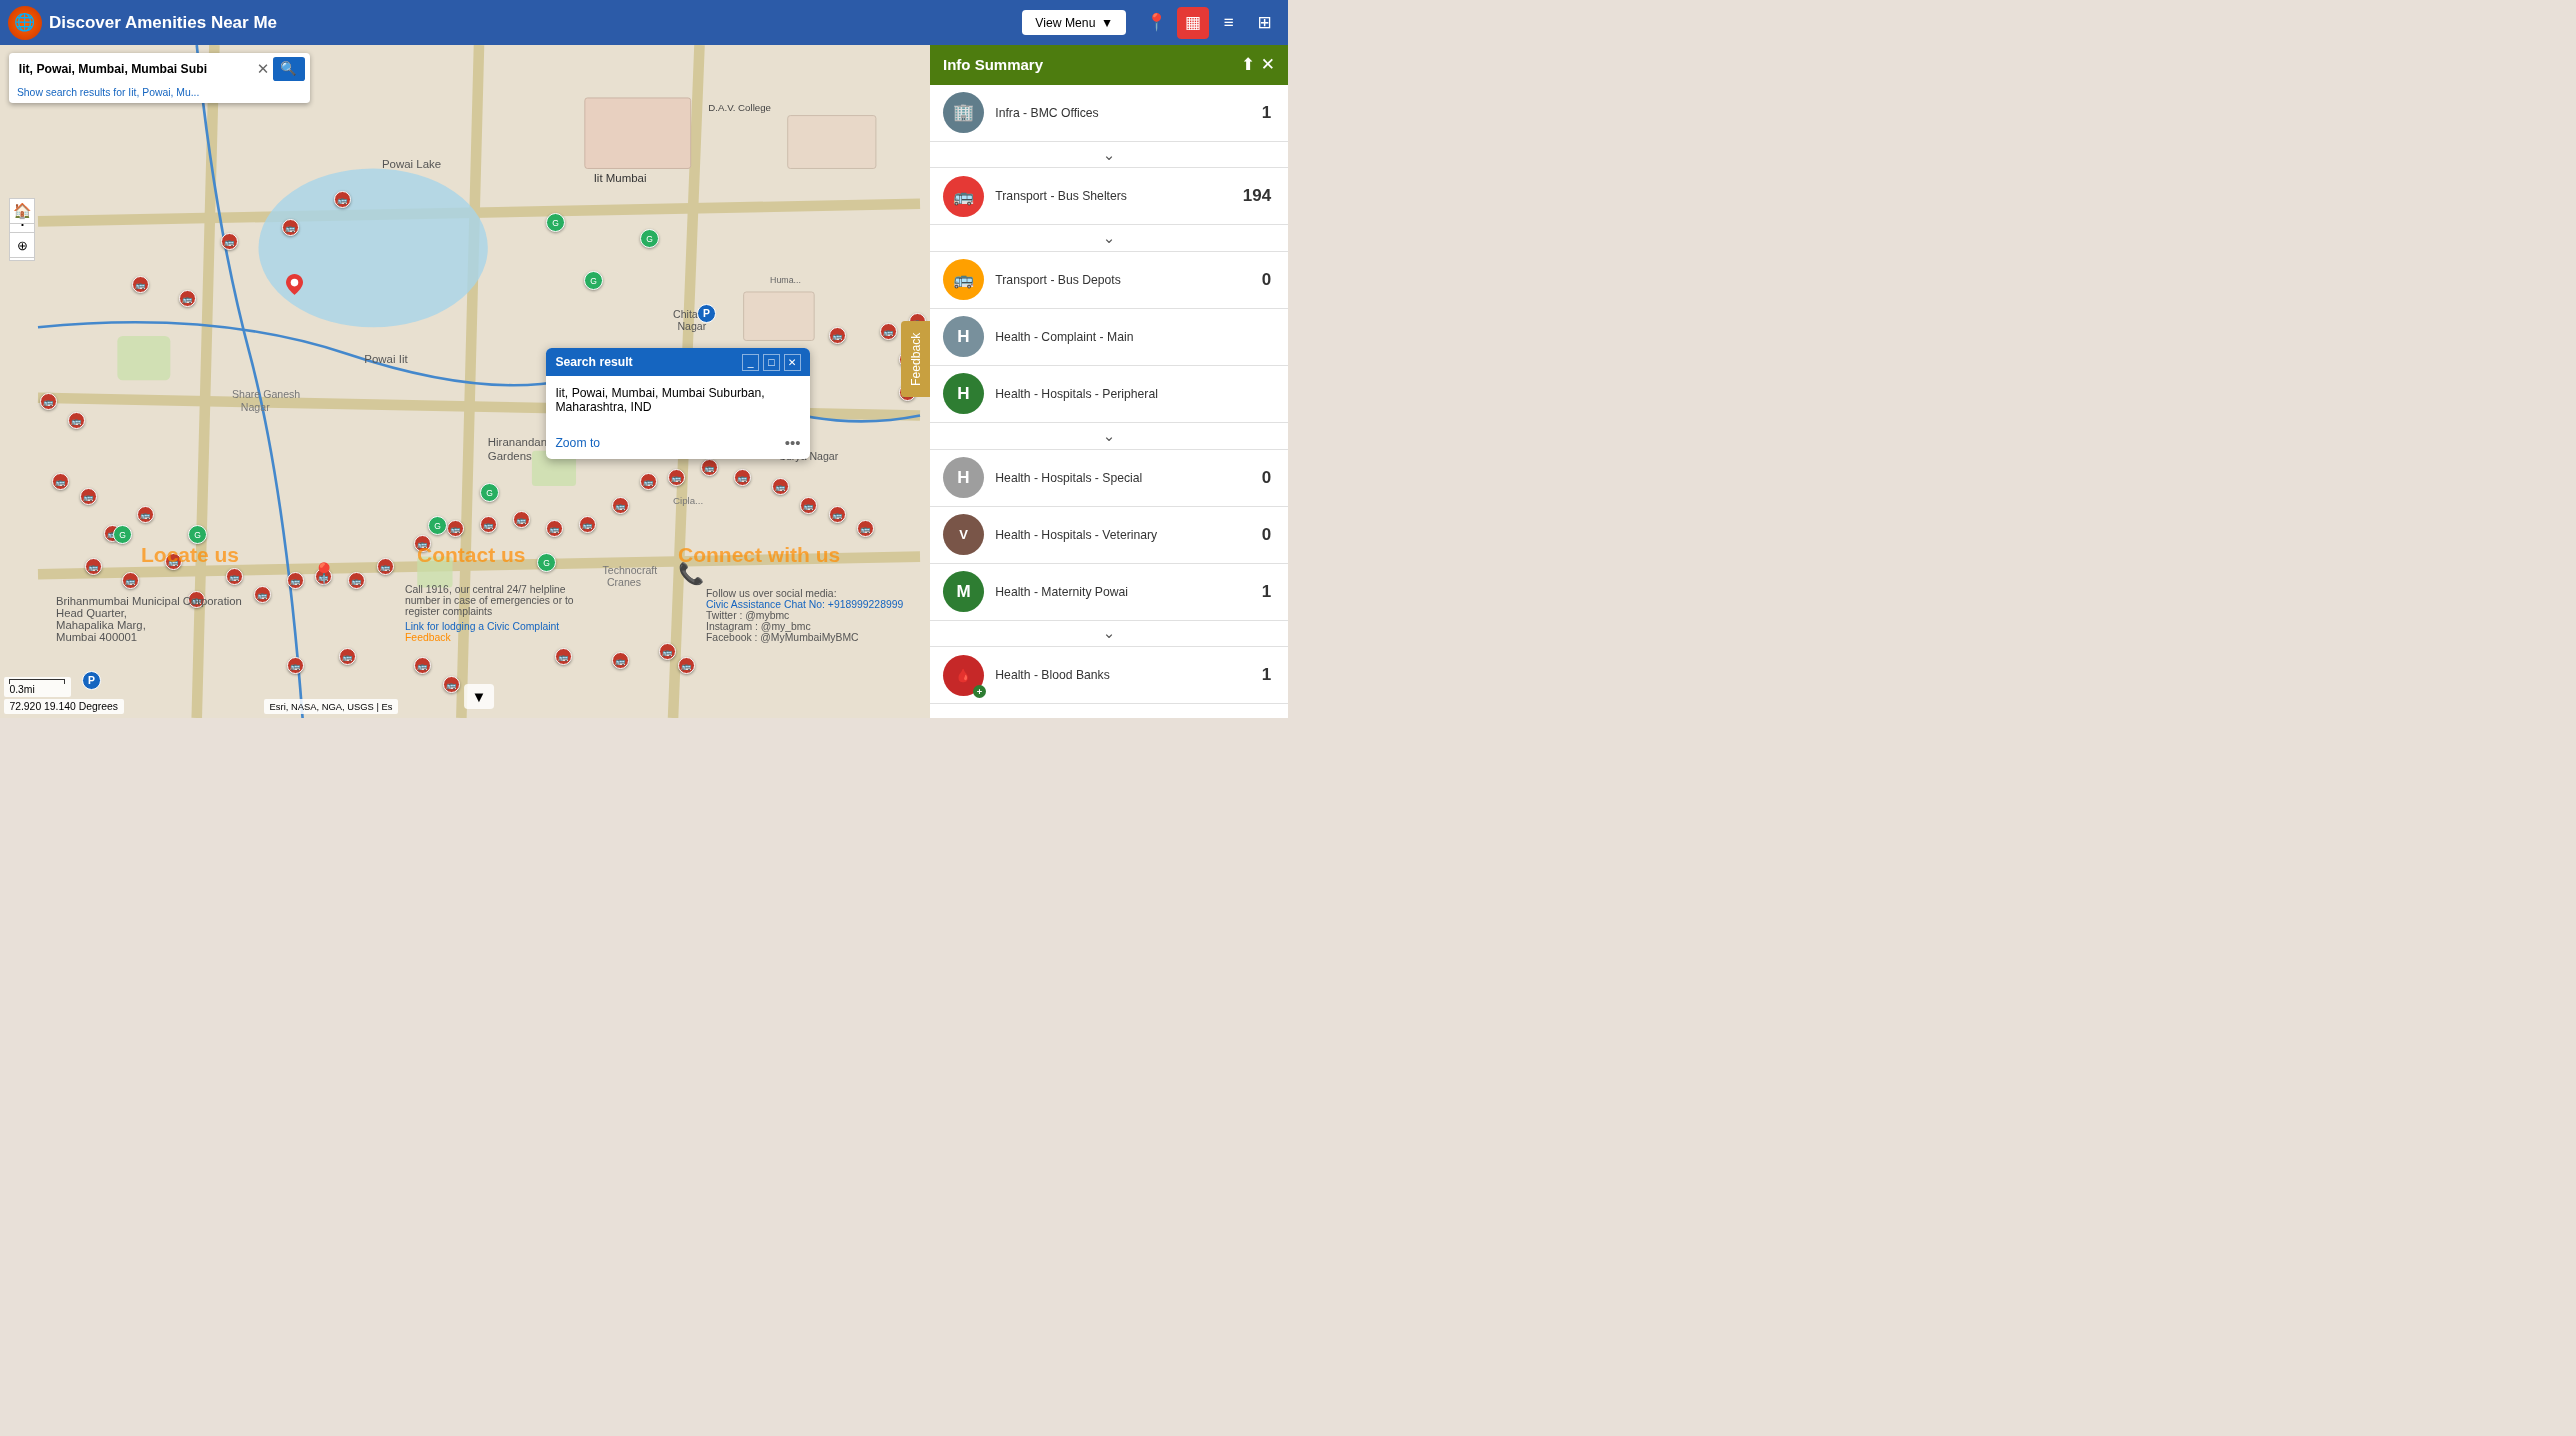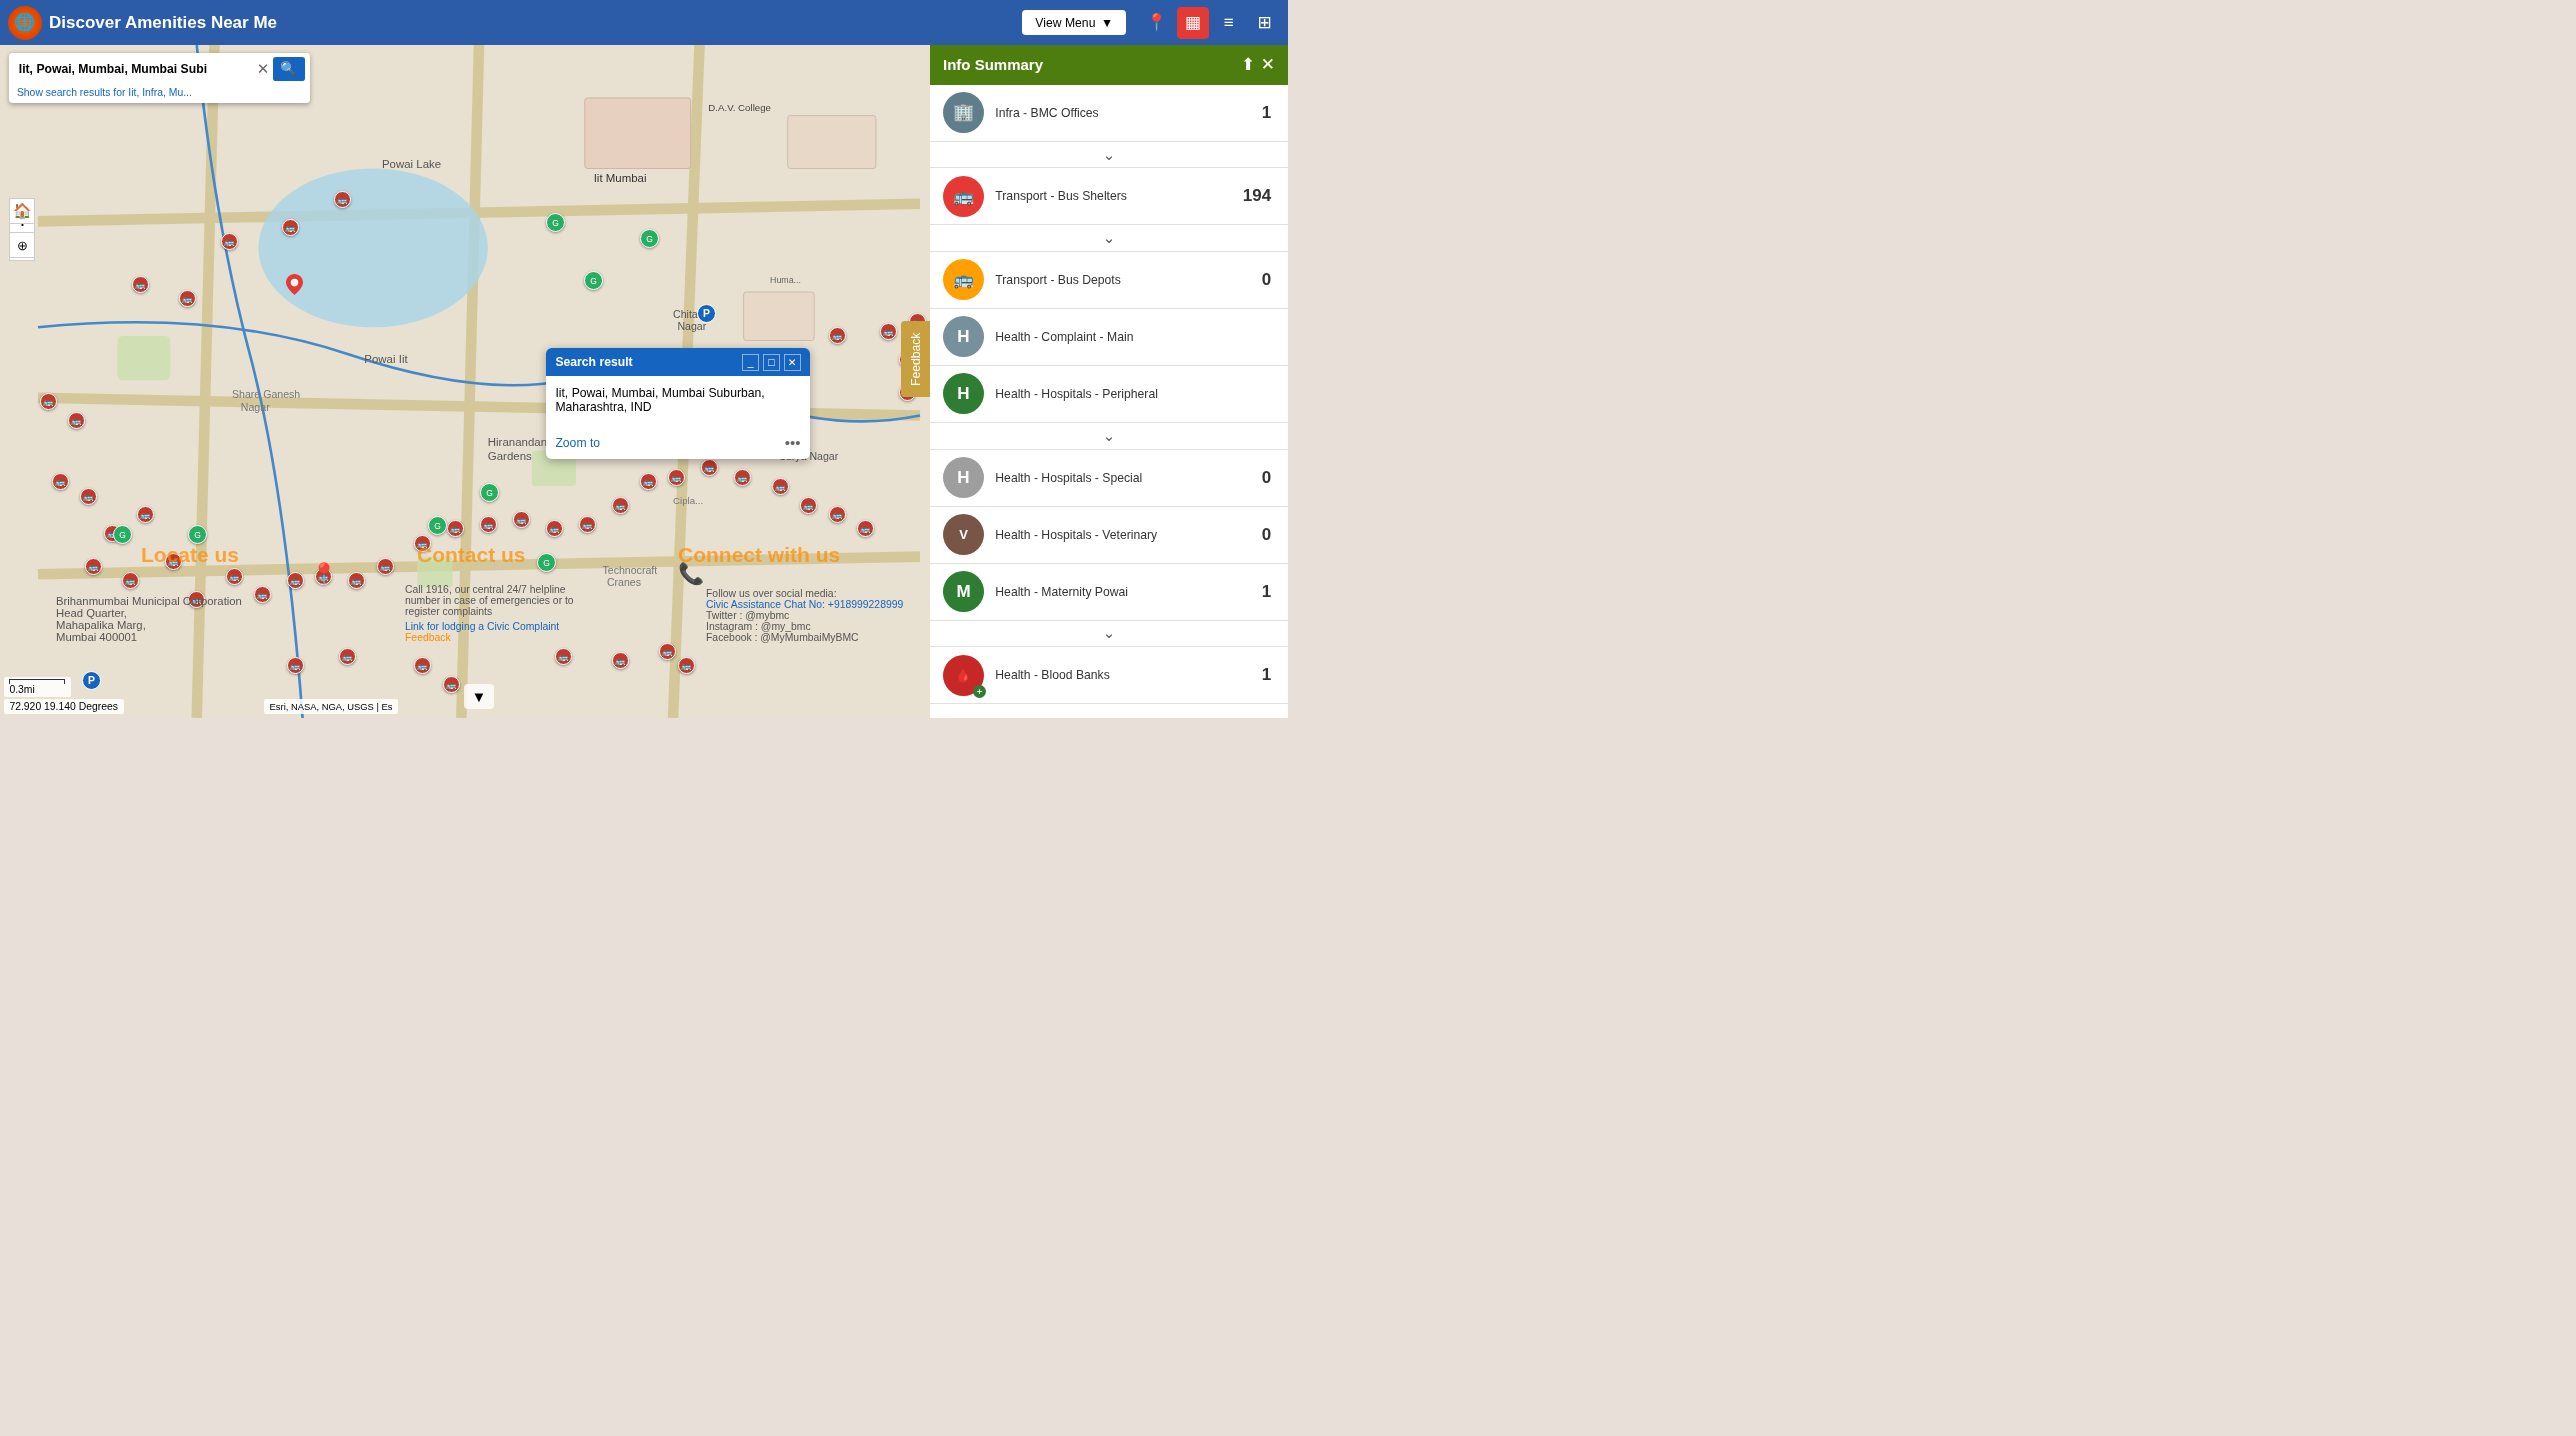--- a/index.html
+++ b/index.html
@@ -221,21 +221,21 @@
     <button class="header-icon-btn" title="Grid">⊞</button>
   </div>
 </header>
 
 <div id="search-bar">
   <div class="search-row">
     <input type="text" value="Iit, Powai, Mumbai, Mumbai Subi" style="">
     <button class="clear-btn">✕</button>
     <button class="search-btn">🔍</button>
   </div>
-  <div class="hint">Show search results for Iit, Infra, Mu...</div>
+  <div class="hint">Show search results for Iit, Powai, Mu...</div>
 </div>
 
 <div id="zoom-controls">
   <button class="zoom-btn">+</button>
   <button class="zoom-btn">−</button>
 </div>
 
 <button id="home-btn">🏠</button>
 
 <div id="compass">⊕</div>

